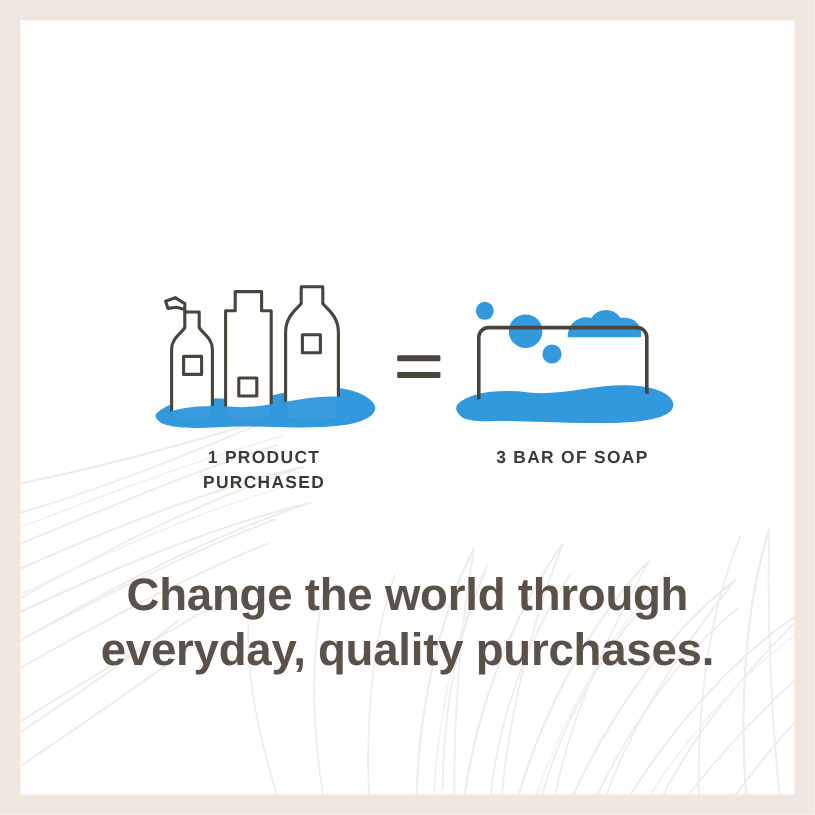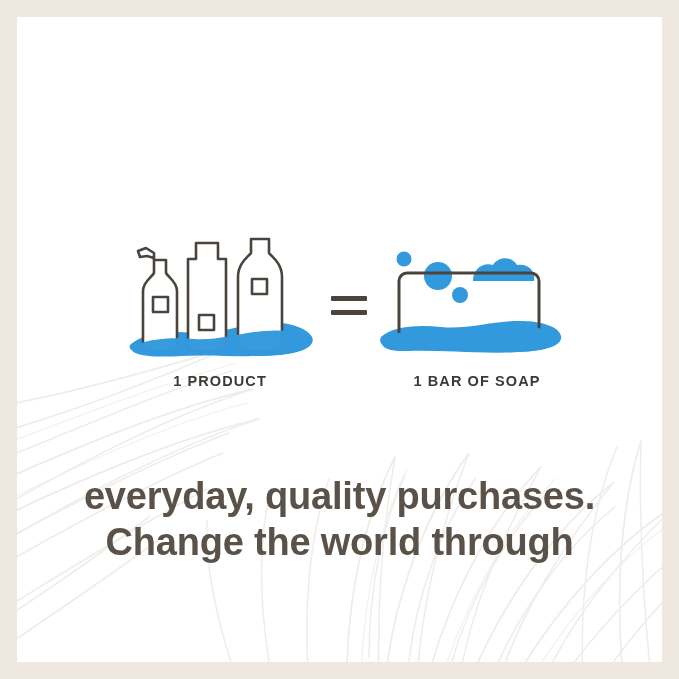--- a/index.html
+++ b/index.html
@@ -195,20 +195,21 @@
               <rect x="132" y="50" width="15" height="15"></rect>
             </g>
 
             <path d="M12 118 C 26 110, 50 108, 74 110 C 96 112, 120 104, 144 102
                      C 168 100, 186 104, 192 110 C 194 118, 180 124, 156 126
                      C 124 129, 92 125, 62 127 C 32 129, 8 126, 12 118 Z" fill="#3399DD" opacity="0.98"></path>
           </svg>
 
           <div class="caption">
             <span class="caption-line">1 PRODUCT</span>
+            <span class="caption-line">PURCHASED</span>
           </div>
         </div>
 
         <div class="equals-wrap">
           <span class="eq-bar top"></span>
           <span class="eq-bar bot"></span>
         </div>
 
         <div class="icon-block soap-block">
           <svg width="200" height="132" viewBox="0 0 200 132" xmlns="http://www.w3.org/2000/svg">
@@ -225,25 +226,25 @@
                      C 104 125, 66 120, 34 121 C 10 122, 0 116, 4 108 Z" fill="#3399DD"></path>
 
             <rect x="22" y="44" width="140" height="68" rx="8" ry="8" fill="none" stroke="#4A443D" stroke-width="3"></rect>
 
             <path d="M6 110 C 18 102, 40 100, 66 103 C 90 106, 118 98, 144 98
                      C 166 98, 180 102, 183 109 C 184 117, 166 122, 138 123
                      C 100 125, 64 121, 32 122 C 8 123, 2 117, 6 110 Z" fill="#3399DD"></path>
           </svg>
 
           <div class="caption">
-            <span class="caption-line">1 BAR OF SOAP</span>
+            <span class="caption-line">3 BAR OF SOAP</span>
           </div>
         </div>
       </div>
 
       <div class="headline">
+        <span class="headline-line">Change the world through</span>
         <span class="headline-line">everyday, quality purchases.</span>
-        <span class="headline-line">Change the world through</span>
       </div>
 
     </div>
   </div>
 </div>
 
 </body></html>

